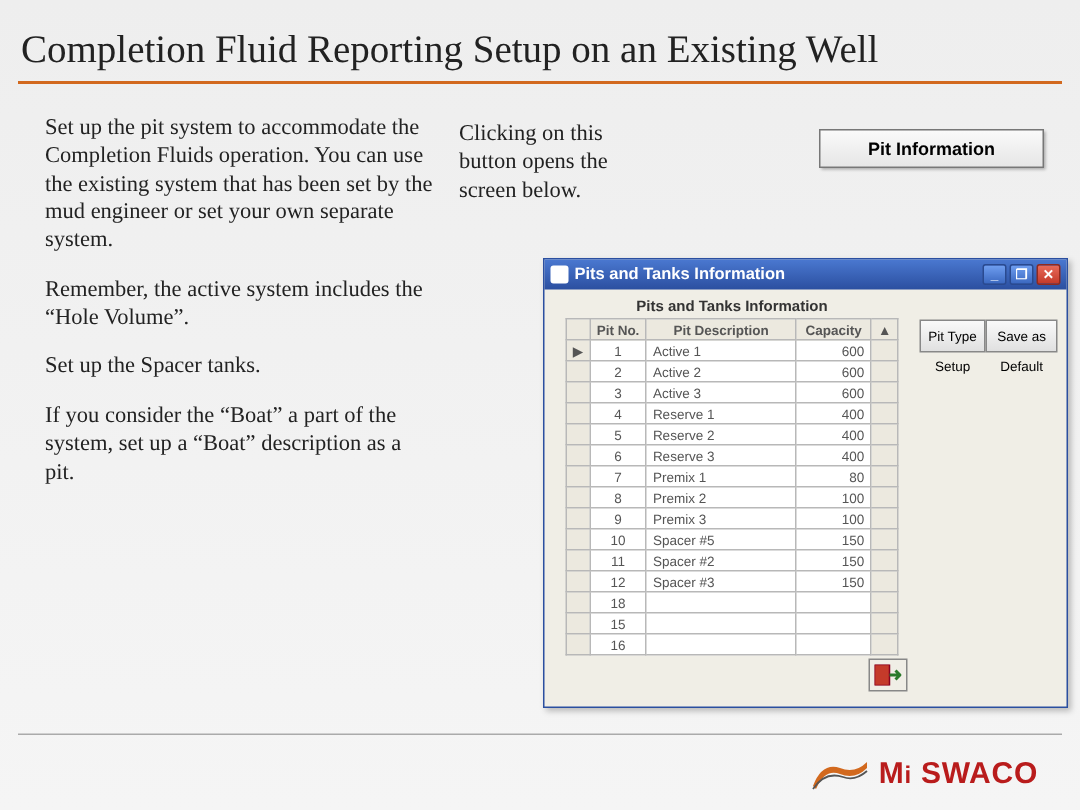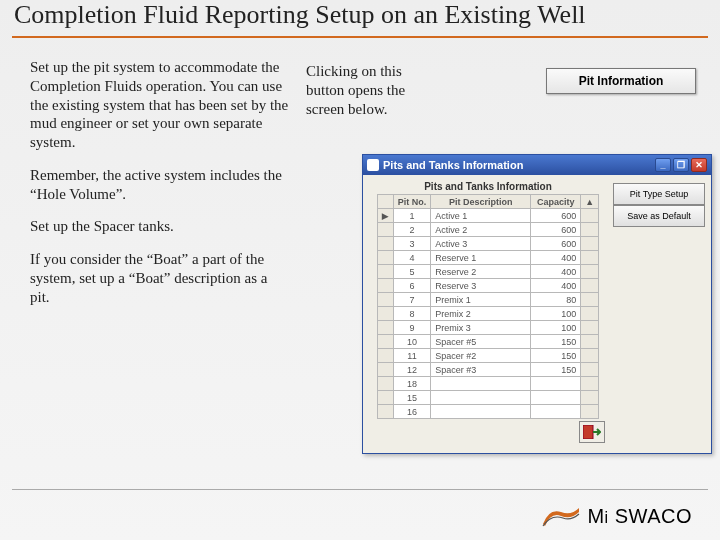--- a/index.html
+++ b/index.html
@@ -8,21 +8,21 @@
     height: 540px;
     background: linear-gradient(to bottom, #eeeeee 0%, #f5f5f5 100%);
     font-family: Arial, sans-serif;
     position: relative;
     overflow: hidden;
   }
   .title {
     font-size: 26px;
     font-weight: normal;
     color: #222;
-    padding: 0 0 6px 14px;
+    padding: 18px 0 6px 14px;
     font-family: Georgia, 'Times New Roman', serif;
   }
   .title-rule {
     margin: 0 12px 0 12px;
     border: none;
     border-top: 2px solid #d2691e;
   }
   .content {
     display: flex;
     padding: 20px 14px 0 30px;
@@ -130,23 +130,23 @@
     background: #ece9df;
     font-weight: bold;
     text-align: center;
   }
   table.grid td.num { text-align: center; }
   table.grid td.cap { text-align: right; }
   .scroll-col { width: 12px; background:#ece9df; border-left:1px solid #b8b8b8;}
   .row-marker { width: 10px; background:#ece9df; text-align:center;}
   .side-buttons {
     width: 98px;
-    padding: 8px 6px 6px 0;
-    display: flex;
-    flex-direction: column;
+    padding: 20px 6px 6px 0;
+    display: flex;
+    flex-direction: row;
   }
   .side-btn {
     height: 22px;
     background: linear-gradient(to bottom, #fafafa, #e0e0e0);
     border: 1px solid #888;
     font-size: 9px;
     text-align: center;
     line-height: 20px;
     cursor: pointer;
   }
@@ -174,23 +174,23 @@
     bottom: 12px;
     display: flex;
     align-items: center;
     gap: 6px;
   }
   .swoosh {
     width: 40px; height: 24px;
   }
   .logo-text {
     font-size: 20px;
-    font-weight: 400;
+    font-weight: 700;
     letter-spacing: 0.5px;
-    color: #000000;
+    color: #b91c1c;
   }
   .logo-text .i-lower { font-size: 16px; vertical-align: baseline; }
 </style>
 </head>
 <body>
 
 <div class="title">Completion Fluid Reporting Setup on an Existing Well</div>
 <hr class="title-rule">
 
 <div class="content">

